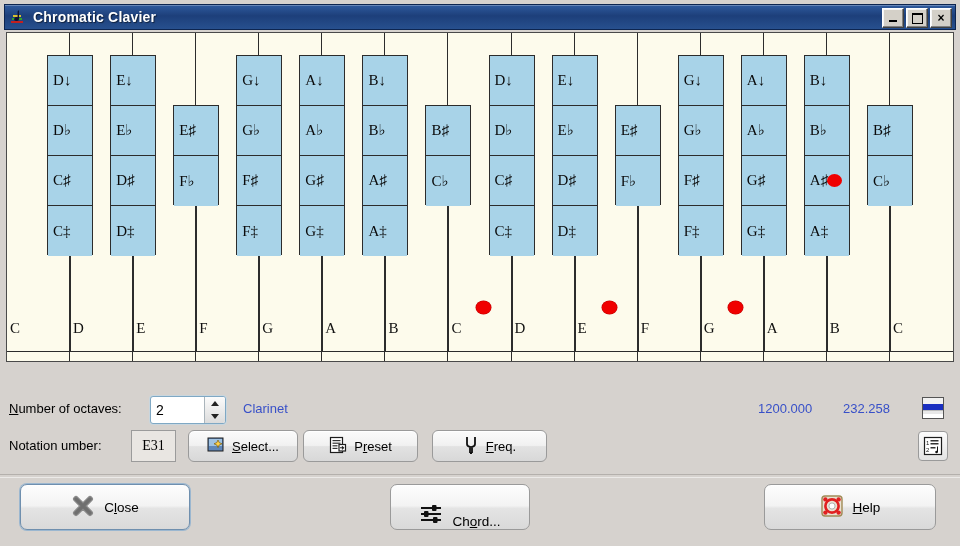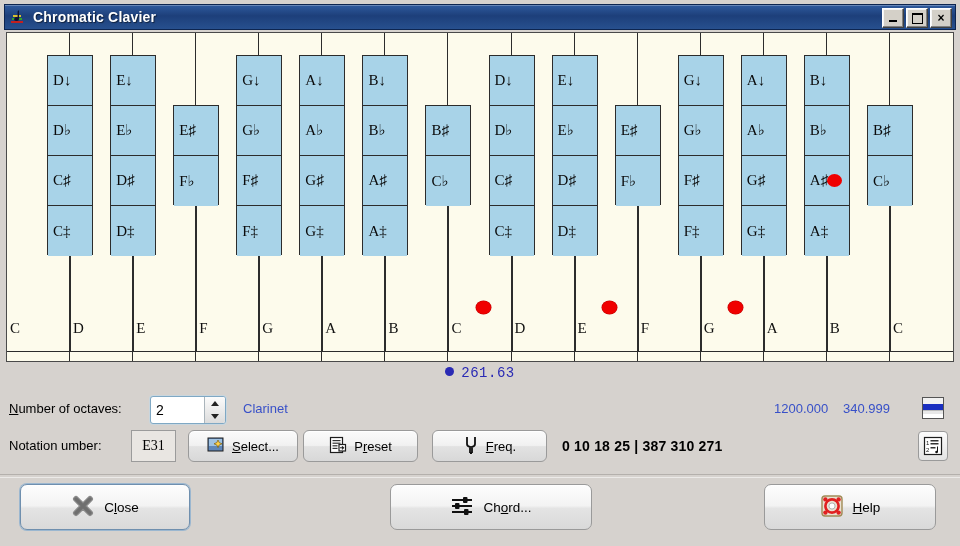--- a/index.html
+++ b/index.html
@@ -201,21 +201,21 @@
     cursor: pointer;
   }
   .spin-btn .tri { width: 0; height: 0; }
   .tri-up { border-left: 4px solid transparent; border-right: 4px solid transparent; border-bottom: 5px solid #222; }
   .tri-dn { border-left: 4px solid transparent; border-right: 4px solid transparent; border-top: 5px solid #222; }
 
   #instrument {
     position: absolute; left: 243px; top: 5px;
     font-size: 13px; color: #3850c8;
   }
-  #cents1 { position: absolute; left: 758px; top: 5px; font-size: 13px; color: #3850c8; margin-left: 16px; }
+  #cents1 { position: absolute; left: 758px; top: 5px; font-size: 13px; color: #3850c8; }
   #cents2 { position: absolute; left: 843px; top: 5px; font-size: 13px; color: #3850c8; }
   #stripe-icon {
     position: absolute; left: 922px; top: 1px;
     width: 22px; height: 22px;
     border: 1px solid #555;
     background: #ffffff;
     box-sizing: border-box;
     cursor: pointer;
   }
   #stripe-icon .s1 { height: 6px; background:#f2f2f2; }
@@ -285,21 +285,21 @@
     border-radius: 7px;
     box-sizing: border-box;
     display: flex; align-items: center; justify-content: center;
     gap: 9px;
     font-size: 13.5px; color: #000;
     cursor: pointer;
     box-shadow: inset 0 1px 0 #ffffff;
   }
   #bbtn-close { left: 20px;  width: 170px; border-color:#6f8fae; box-shadow: inset 0 1px 0 #fff, 0 0 0 1px #9bb7d0; }
   #bbtn-mode  { left: 205px; width: 170px; }
-  #bbtn-chord { left: 390px; width: 202px; }
+  #bbtn-chord { left: 390px; width: 140px; align-items: flex-end; }
   #bbtn-sound { left: 578px; width: 172px; }
   #bbtn-help  { left: 764px; width: 172px; }
 
   .ic { flex: none; display:block; }
 </style>
 </head>
 <body>
 
 <div id="app">
 
@@ -572,42 +572,39 @@
         <div class="blk-cell" style="height: 50px;">
           <span class="nlabel">B♯</span>
         </div>
         <div class="blk-cell" style="height: 50px;">
           <span class="nlabel">C♭</span>
         </div>
       </div>
       <div class="blk-stem" style="left: 882.933px; top: 172px; height: 146px;"></div>
     </div>
 
-  <div id="freqline">
-    <span class="bluedot"></span><span>261.63</span>
-  </div>
 
   <div id="row-octaves">
     <span id="octLabel" class="lbl"><u>N</u><span>umber of octaves:</span></span>
 
     <div class="spin-wrap">
       <input class="spin-input" id="octInput" type="text" value="2" style="">
       <div class="spin-btns">
         <div class="spin-btn">
             <span class="tri tri-up"></span>
           </div>
         <div class="spin-btn">
             <span class="tri tri-dn"></span>
           </div>
       </div>
     </div>
 
     <span id="instrument">Clarinet</span>
     <span id="cents1">1200.000</span>
-    <span id="cents2">340.999</span>
+    <span id="cents2">232.258</span>
 
     <div id="stripe-icon">
       <div class="s1"></div>
         <div class="s2"></div>
         <div class="s3"></div>
     </div>
   </div>
 
   <div id="row-notation">
     <span id="notLabel" class="lbl">Notation umber:</span>
@@ -641,21 +638,20 @@
 
     <div class="btn" id="btn-freq">
       <span class="ic">
         <svg width="16" height="20" viewBox="0 0 16 20">
           <path d="M4 2 L4 9 Q4 11.5 7 11.8 L7 18 M12 2 L12 9 Q12 11.5 9 11.8 L9 18 M7 18 L9 18" stroke="#111" stroke-width="1.8" fill="none"></path>
         </svg>
       </span>
       <span class="blabel"><u>F</u><span>req.</span></span>
     </div>
 
-    <span id="ratios">0 10 18 25  |  387 310 271</span>
 
     <div id="list-icon">
       <svg width="20" height="20" viewBox="0 0 20 20">
         <rect x="1.5" y="1.5" width="17" height="17" fill="#fff" stroke="#1d1d1d" stroke-width="1.2"></rect>
         <text x="3" y="8.5" font-family="Liberation Sans, sans-serif" font-size="6" fill="#111">1</text>
         <text x="3" y="15.5" font-family="Liberation Sans, sans-serif" font-size="6" fill="#111">2</text>
         <rect x="7.5" y="4" width="8" height="1.5" fill="#333"></rect>
         <rect x="7.5" y="7" width="8" height="1.5" fill="#333"></rect>
         <rect x="7.5" y="11" width="5" height="1.5" fill="#333"></rect>
         <path d="M15 10 L15 16 A1.4 1.2 0 1 1 14 14.8 L14 11 Z" fill="#111"></path>

